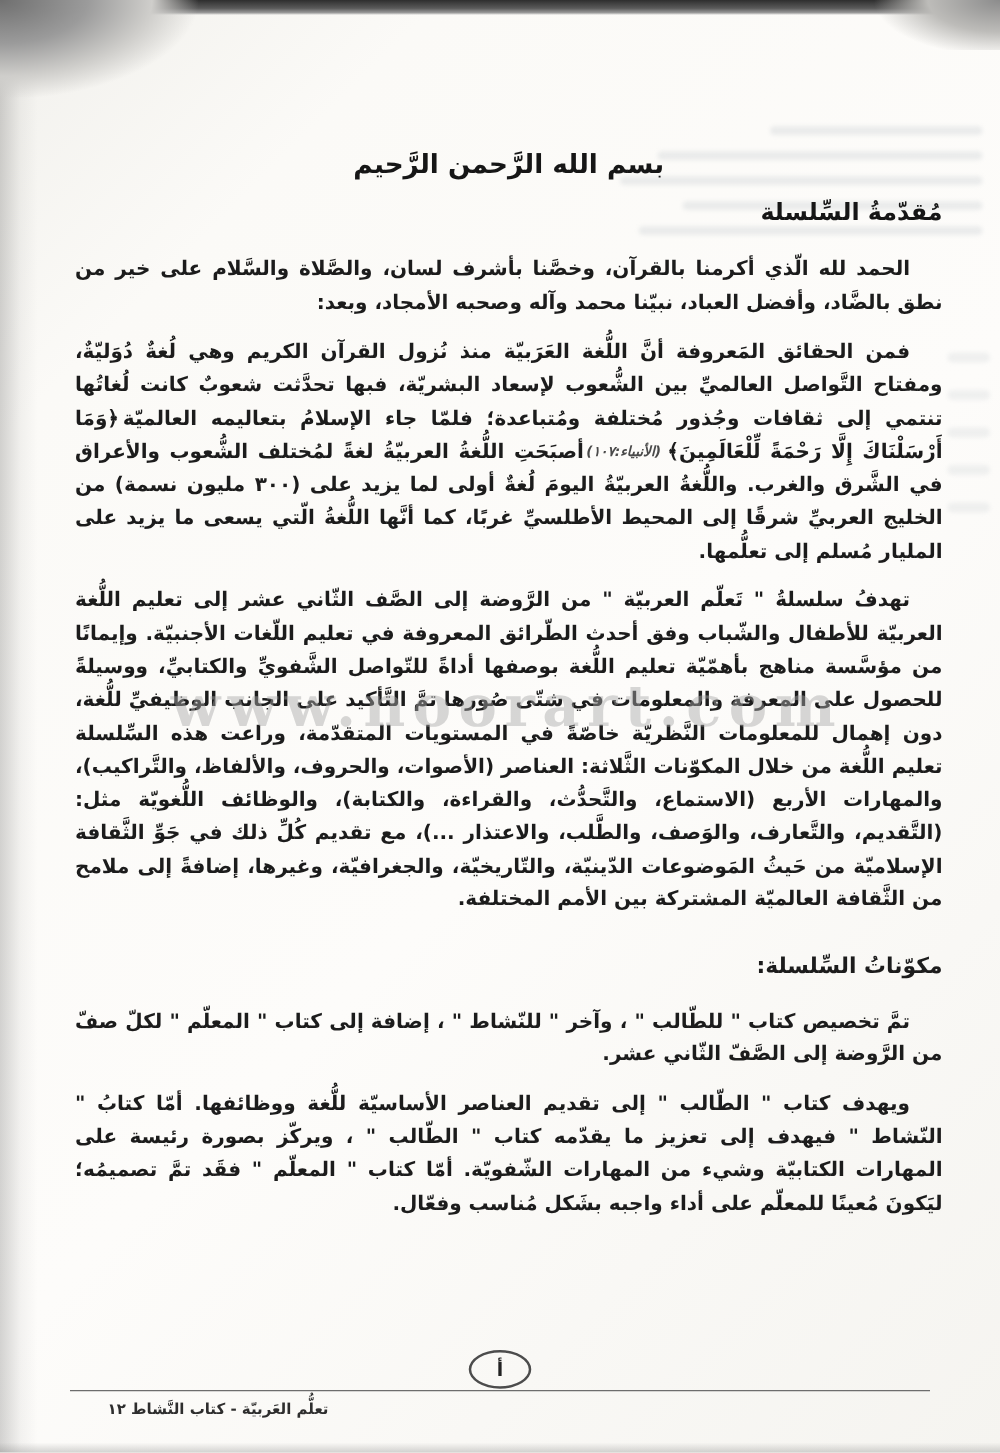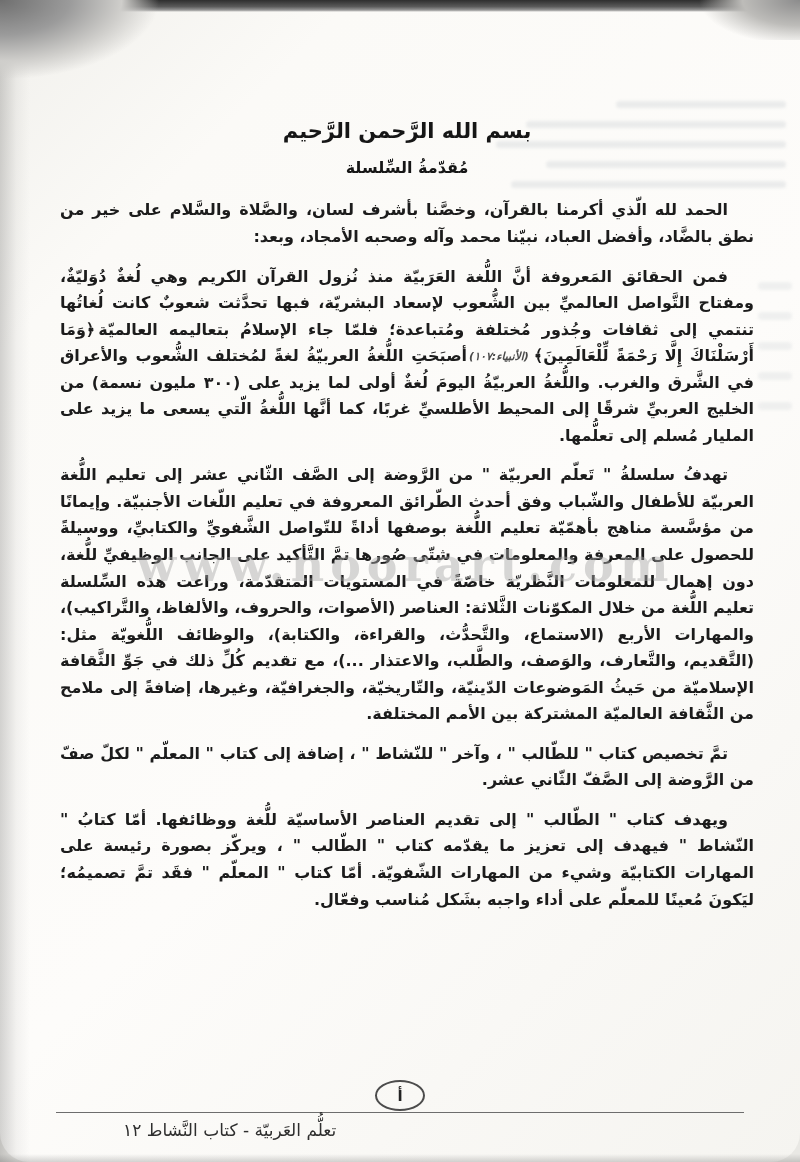--- a/index.html
+++ b/index.html
@@ -5,21 +5,20 @@
   html,body{margin:0;padding:0;}
   body{
     width:800px;height:1162px;position:relative;overflow:hidden;
     background:#e9e8e4;
     font-family:"DejaVu Sans", sans-serif;
   }
   .page{
     position:absolute;inset:0;
     background:linear-gradient(135deg,#f1f0ec 0%,#fbfaf7 18%,#fdfcfa 55%,#f5f4f0 100%);
     data-x:0;
-    border-radius:29px;
   }
   
   .top-edge{
     position:absolute;top:0;left:0;right:0;height:12px;
     background:linear-gradient(to bottom,#2e2e2e 0%,#5a5a5a 55%,#9a9a9a 85%,rgba(150,150,150,0) 100%);
     z-index:6;
   }
   .page-curl{
     position:absolute;top:0;left:0;width:180px;height:78px;z-index:7;
     background:radial-gradient(130% 150% at 0% 0%, #6f6f6f 0%, #9b9b9b 30%, #cfcecb 52%, rgba(255,255,255,0) 68%);
@@ -46,21 +45,21 @@
   .ghost .bar:nth-child(5){width:275px;}
   .ghost-side{position:absolute;top:260px;right:8px;width:34px;z-index:1;opacity:.28;filter:blur(1.6px);}
   .ghost-side .bar{height:8px;background:#ccd1d4;margin:22px 0;border-radius:4px;}
   
   .content{
     position:absolute;top:114px;right:46px;left:60px;z-index:2;
     direction:rtl;text-align:justify;
     color:#1c1c1c;font-weight:700;font-size:16px;line-height:1.66;
   }
   .basmala{ text-align:center;font-size:21px;margin:0 0 6px 0;color:#161616;}
-  .series-title{ text-align:center;font-size:16px;margin:0 0 16px 0;color:#161616;}
+  .series-title{ text-align:right;font-size:19px;margin:0 0 16px 0;color:#161616;}
   .content p{margin:0 0 13px 0;text-indent:26px;}
   .verse{margin:0 3px;}
   .verse-ref{font-size:11px;color:#4a4a4a;margin:0 2px;vertical-align:1px;font-style:italic;}
   .components-heading{font-size:17.5px;margin:26px 0 16px 0;text-indent:0;}
   
   .watermark{
     position:absolute;top:538px;left:0;right:0;z-index:4;text-align:center;
     font-family:"DejaVu Serif", serif;font-weight:700;
     font-size:46px;letter-spacing:6px;color:#a9a9a9;opacity:.45;pointer-events:none;padding-left:11px;
   }
@@ -70,21 +69,21 @@
     width:46px;height:27px;border:2px solid #4c4c4c;border-radius:50%;
     display:flex;align-items:center;justify-content:center;
     font-size:15px;font-weight:700;color:#222;direction:rtl;
   }
   .footer-rule{
     position:absolute;top:1112px;left:56px;right:56px;z-index:3;
     border-top:1.6px solid #6d6d6d;
   }
   .footer-text{
     position:absolute;top:1120px;left:86px;z-index:3;
-    direction:rtl;font-size:17px;font-weight:400;color:#2e2e2e;margin-left:37px;
+    direction:rtl;font-size:12px;font-weight:700;color:#2e2e2e;
   }
 </style>
 </head>
 <body>
 
 <div class="page">
 
   <div class="top-edge"></div>
   <div class="page-curl"></div>
   <div class="top-right-shade"></div>
@@ -110,20 +109,21 @@
     <h1 class="basmala">بسم الله الرَّحمن الرَّحيم</h1>
     <h2 class="series-title">مُقدّمةُ السِّلسلة</h2>
 
     <p>الحمد لله الّذي أكرمنا بالقرآن، وخصَّنا بأشرف لسان، والصَّلاة والسَّلام على خير من نطق بالضَّاد، وأفضل العباد، نبيّنا محمد وآله وصحبه الأمجاد، وبعد:</p>
 
     <p><span>فمن الحقائق المَعروفة أنَّ اللُّغة العَرَبيّة منذ نُزول القرآن الكريم وهي لُغةٌ دُوَليّةٌ، ومفتاح التَّواصل العالميِّ بين الشُّعوب لإسعاد البشريّة، فبها تحدَّثت شعوبٌ كانت لُغاتُها تنتمي إلى ثقافات وجُذور مُختلفة ومُتباعدة؛ فلمّا جاء الإسلامُ بتعاليمه العالميّة</span><span class="verse">﴿وَمَا أَرْسَلْنَاكَ إِلَّا رَحْمَةً لِّلْعَالَمِينَ﴾</span><span class="verse-ref">(الأنبياء:١٠٧)</span><span>أصبَحَتِ اللُّغةُ العربيّةُ لغةً لمُختلف الشُّعوب والأعراق في الشَّرق والغرب. واللُّغةُ العربيّةُ اليومَ لُغةٌ أولى لما يزيد على (٣٠٠ مليون نسمة) من الخليج العربيِّ شرقًا إلى المحيط الأطلسيِّ غربًا، كما أنَّها اللُّغةُ الّتي يسعى ما يزيد على المليار مُسلم إلى تعلُّمها.</span></p>
 
 
     <p>تهدفُ سلسلةُ " تَعلّم العربيّة " من الرَّوضة إلى الصَّف الثّاني عشر إلى تعليم اللُّغة العربيّة للأطفال والشّباب وفق أحدث الطّرائق المعروفة في تعليم اللّغات الأجنبيّة. وإيمانًا من مؤسَّسة مناهج بأهمّيّة تعليم اللُّغة بوصفها أداةً للتّواصل الشَّفويِّ والكتابيِّ، ووسيلةً للحصول على المعرفة والمعلومات في شتّى صُورها تمَّ التَّأكيد على الجانب الوظيفيِّ للُّغة، دون إهمال للمعلومات النَّظريّة خاصّةً في المستويات المتقدّمة، وراعت هذه السِّلسلة تعليم اللُّغة من خلال المكوّنات الثَّلاثة: العناصر (الأصوات، والحروف، والألفاظ، والتَّراكيب)، والمهارات الأربع (الاستماع، والتَّحدُّث، والقراءة، والكتابة)، والوظائف اللُّغويّة مثل: (التَّقديم، والتَّعارف، والوَصف، والطَّلب، والاعتذار ...)، مع تقديم كُلِّ ذلك في جَوِّ الثَّقافة الإسلاميّة من حَيثُ المَوضوعات الدّينيّة، والتّاريخيّة، والجغرافيّة، وغيرها، إضافةً إلى ملامح من الثَّقافة العالميّة المشتركة بين الأمم المختلفة.</p>
 
+    <h3 class="components-heading">مكوّناتُ السِّلسلة:</h3>
 
     <p>تمَّ تخصيص كتاب " للطّالب " ، وآخر " للنّشاط " ، إضافة إلى كتاب " المعلّم " لكلّ صفّ من الرَّوضة إلى الصَّفّ الثّاني عشر.</p>
 
     <p>ويهدف كتاب " الطّالب " إلى تقديم العناصر الأساسيّة للُّغة ووظائفها. أمّا كتابُ " النّشاط " فيهدف إلى تعزيز ما يقدّمه كتاب " الطّالب " ، ويركّز بصورة رئيسة على المهارات الكتابيّة وشيء من المهارات الشّفويّة. أمّا كتاب " المعلّم " فقَد تمَّ تصميمُه؛ ليَكونَ مُعينًا للمعلّم على أداء واجبه بشَكل مُناسب وفعّال.</p>
   </div>
 
   <div class="watermark">www.noorart.com</div>
 
   <div class="page-marker">أ</div>
   <div class="footer-rule"></div>

